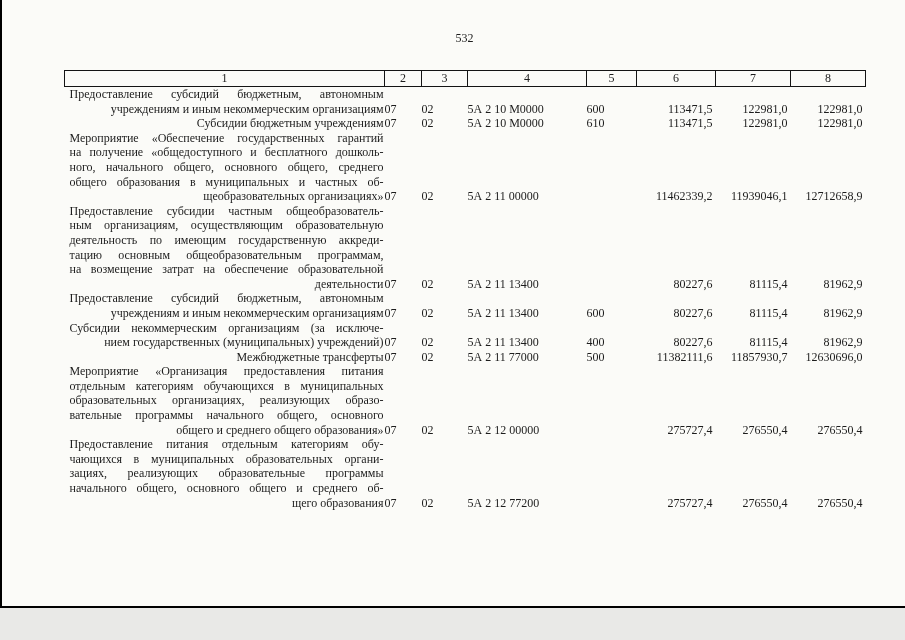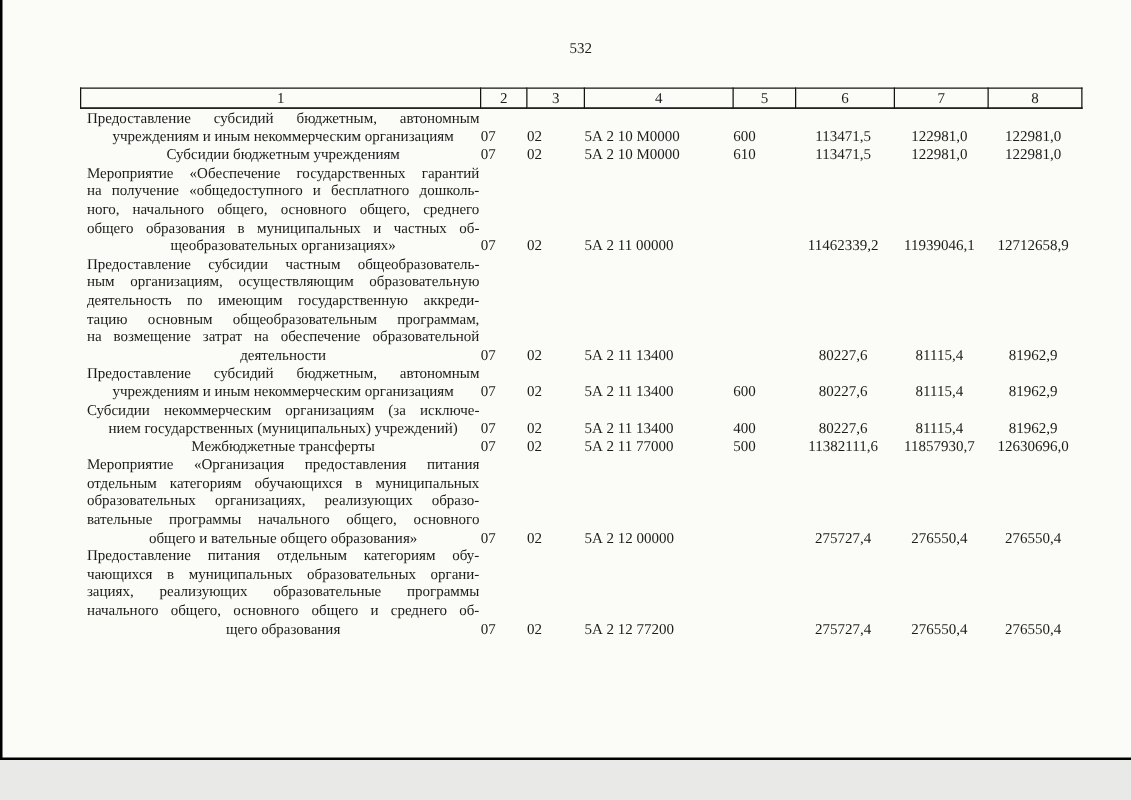--- a/index.html
+++ b/index.html
@@ -50,29 +50,29 @@
     line-height: 14.6px;
     border: none;
   }
   td.c-text {
     padding-left: 5px;
     padding-right: 1px;
     margin-top: 32px;
   }
   td.c-text .line {
     white-space: nowrap;
-    text-align: center;
+    text-align: right;
   }
   td.c-text .line.fill {
     text-align: justify;
     text-align-last: justify;
   }
   td.c-center { }
   td.c-num {
-    text-align: center;
+    text-align: right;
     padding-right: 3px;
   }
 </style>
 </head>
 <body>
 
 <div class="page">
 
   <div class="page-number">532</div>
 
@@ -195,21 +195,21 @@
           <td class="c-num">11382111,6</td>
           <td class="c-num">11857930,7</td>
           <td class="c-num">12630696,0</td>
         </tr>
         <tr>
           <td class="c-text">
             <div class="line fill">Мероприятие  «Организация  предоставления  питания</div>
             <div class="line fill">отдельным категориям обучающихся в муниципальных</div>
             <div class="line fill">образовательных организациях, реализующих образо-</div>
             <div class="line fill">вательные  программы  начального  общего,  основного</div>
-            <div class="line">общего и вательные общего образования»</div>
+            <div class="line">общего и среднего общего образования»</div>
           </td>
           <td class="c-center">07</td>
           <td class="c-center">02</td>
           <td class="c-center">5А 2 12 00000</td>
           <td class="c-center"></td>
           <td class="c-num">275727,4</td>
           <td class="c-num">276550,4</td>
           <td class="c-num">276550,4</td>
         </tr>
         <tr>

